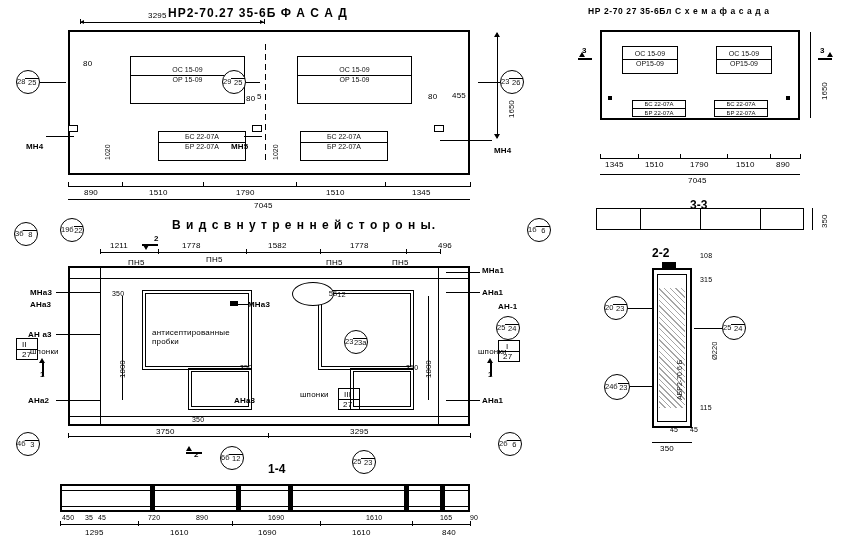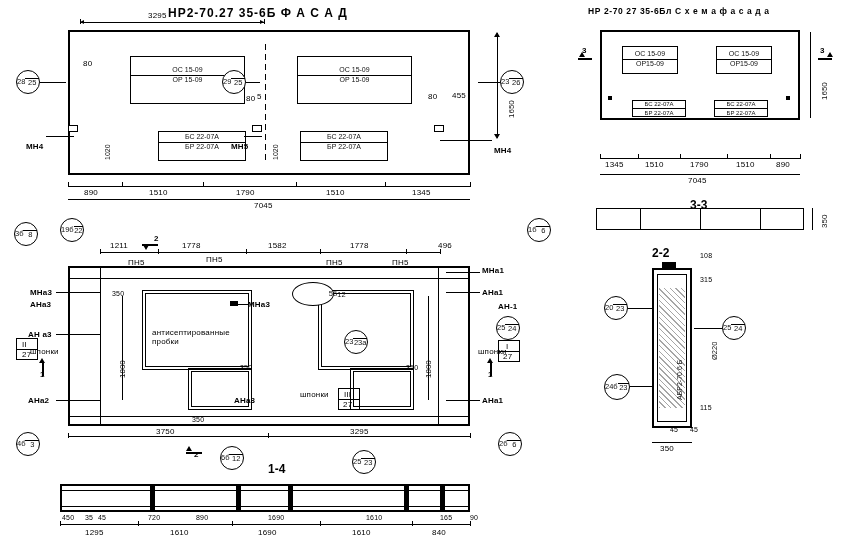--- a/index.html
+++ b/index.html
@@ -38,20 +38,21 @@
   .hatch{position:absolute;background:repeating-linear-gradient(45deg,#000 0 1px,transparent 1px 4px);}
   .blk{position:absolute;background:#000;}
 </style>
 </head>
 <body>
 
 <div class="sheet">
 
   <div class="ttl" style="left:168px;top:6px;">НР2-70.27 35-6Б    Ф А С А Д</div>
   <div class="ttl" style="left:588px;top:6px;font-size:8.5px;letter-spacing:.6px;">НР 2-70 27 35-6Бл  С х е м а   ф а с а д а</div>
+  <div class="ttl" style="left:172px;top:218px;">В и д   с   в н у т р е н н е й   с т о р о н ы.</div>
   <div class="ttl" style="left:690px;top:198px;letter-spacing:0;">3-3</div>
   <div class="ttl" style="left:652px;top:246px;letter-spacing:0;">2-2</div>
   <div class="ttl" style="left:268px;top:462px;letter-spacing:0;">1-4</div>
 
   <div class="box2" style="left:68px;top:30px;width:402px;height:145px;"></div>
 
   <div class="box" style="left:130px;top:56px;width:115px;height:48px;"></div>
   <div class="cell" style="left:130px;top:66px;width:115px;">
     <span>ОС 15-09</span>
     <div class="r2">ОР 15-09</div>
@@ -388,15 +389,15 @@
   <div class="tick" style="left:60px;top:521px;"></div>
   <div class="tick" style="left:138px;top:521px;"></div>
   <div class="tick" style="left:232px;top:521px;"></div>
   <div class="tick" style="left:320px;top:521px;"></div>
   <div class="tick" style="left:412px;top:521px;"></div>
   <div class="tick" style="left:470px;top:521px;"></div>
   <div class="lbl" style="left:85px;top:528px;">1295</div>
   <div class="lbl" style="left:170px;top:528px;">1610</div>
   <div class="lbl" style="left:258px;top:528px;">1690</div>
   <div class="lbl" style="left:352px;top:528px;">1610</div>
-  <div class="lbl" style="left:432px;top:528px;">840</div>
+  <div class="lbl" style="left:442px;top:528px;">840</div>
 
 </div>
 
 </body></html>

